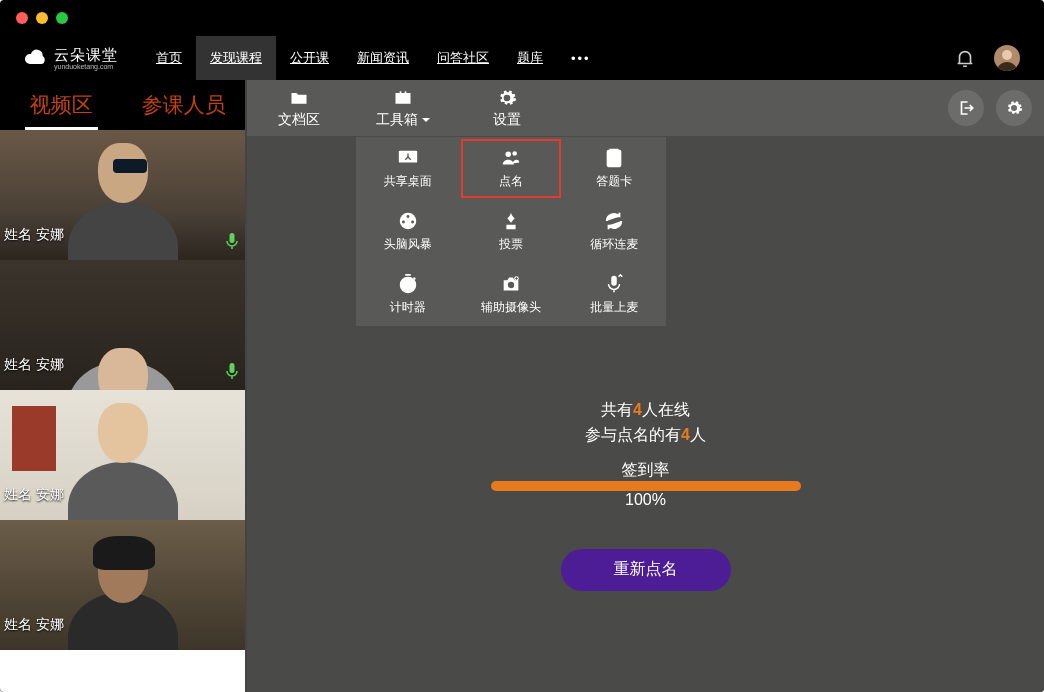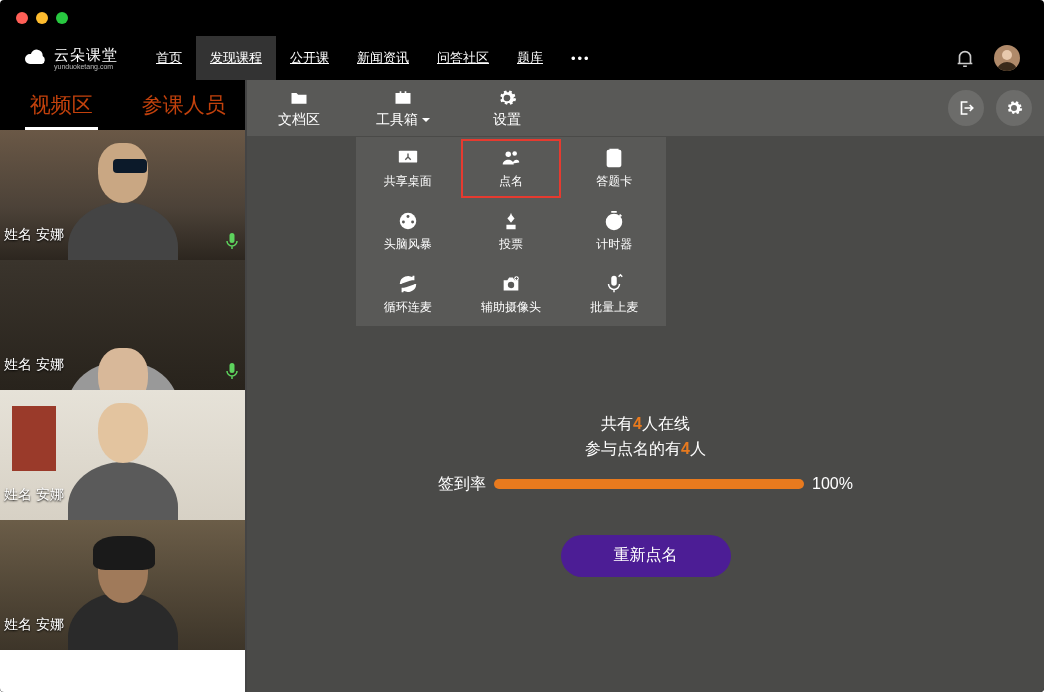--- a/index.html
+++ b/index.html
@@ -219,22 +219,23 @@
   justify-content: center;
   color: #fff;
   font-size: 16px;
   padding-top: 160px;
 }
 .stat-line { margin: 2px 0; }
 .stat-line .num { color: #e87a1e; font-weight: 600; }
 .progress-row {
   display: flex;
   align-items: center;
-  gap: 8px;
+  gap: 0;
   margin-top: 12px;
+  flex-direction: column;
 }
 .progress-bar {
   width: 310px; height: 10px;
   background: #e87a1e;
   border-radius: 5px;
 }
 .action-btn {
   margin-top: 40px;
   width: 170px;
   height: 42px;
@@ -417,30 +418,30 @@
       <span>头脑风暴</span>
     </div>
     <div class="ditem">
       <svg viewBox="0 0 24 24">
           <path d="M12 3c-1 4-4 6-4 6l4 5 4-5s-3-2-4-6zM7 16h10v5H7z"></path>
         </svg>
       <span>投票</span>
     </div>
     <div class="ditem">
       <svg viewBox="0 0 24 24" fill="none" stroke="#fff" stroke-width="2">
+          <path d="M4 12a8 8 0 0 1 14-5M20 12a8 8 0 0 1-14 5M18 3v4h-4M6 21v-4h4"></path>
+        </svg>
+      <span>循环连麦</span>
+    </div>
+    <div class="ditem">
+      <svg viewBox="0 0 24 24" fill="none" stroke="#fff" stroke-width="2">
           <circle cx="12" cy="13" r="8"></circle>
           <path d="M12 8v5l3 2M9 2h6M18 5l2 2"></path>
         </svg>
       <span>计时器</span>
-    </div>
-    <div class="ditem">
-      <svg viewBox="0 0 24 24" fill="none" stroke="#fff" stroke-width="2">
-          <path d="M4 12a8 8 0 0 1 14-5M20 12a8 8 0 0 1-14 5M18 3v4h-4M6 21v-4h4"></path>
-        </svg>
-      <span>循环连麦</span>
     </div>
     <div class="ditem">
       <svg viewBox="0 0 24 24">
           <path d="M4 8h4l2-3h4l2 3h4v11H4z"></path>
           <circle cx="12" cy="13" r="3.5" fill="#595957"></circle>
           <circle cx="18" cy="6" r="2.5" fill="#fff"></circle>
           <path d="M18 4.5v3M16.5 6h3" stroke="#595957" stroke-width="1"></path>
         </svg>
       <span>辅助摄像头</span>
     </div>

